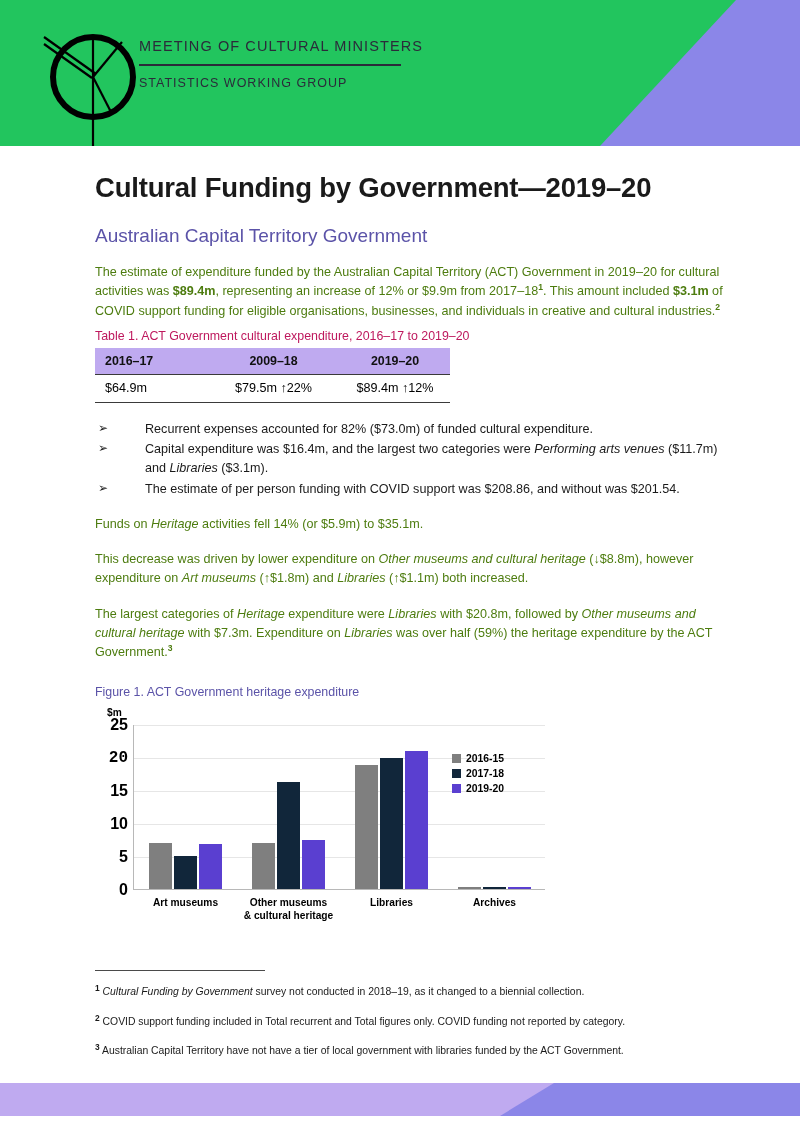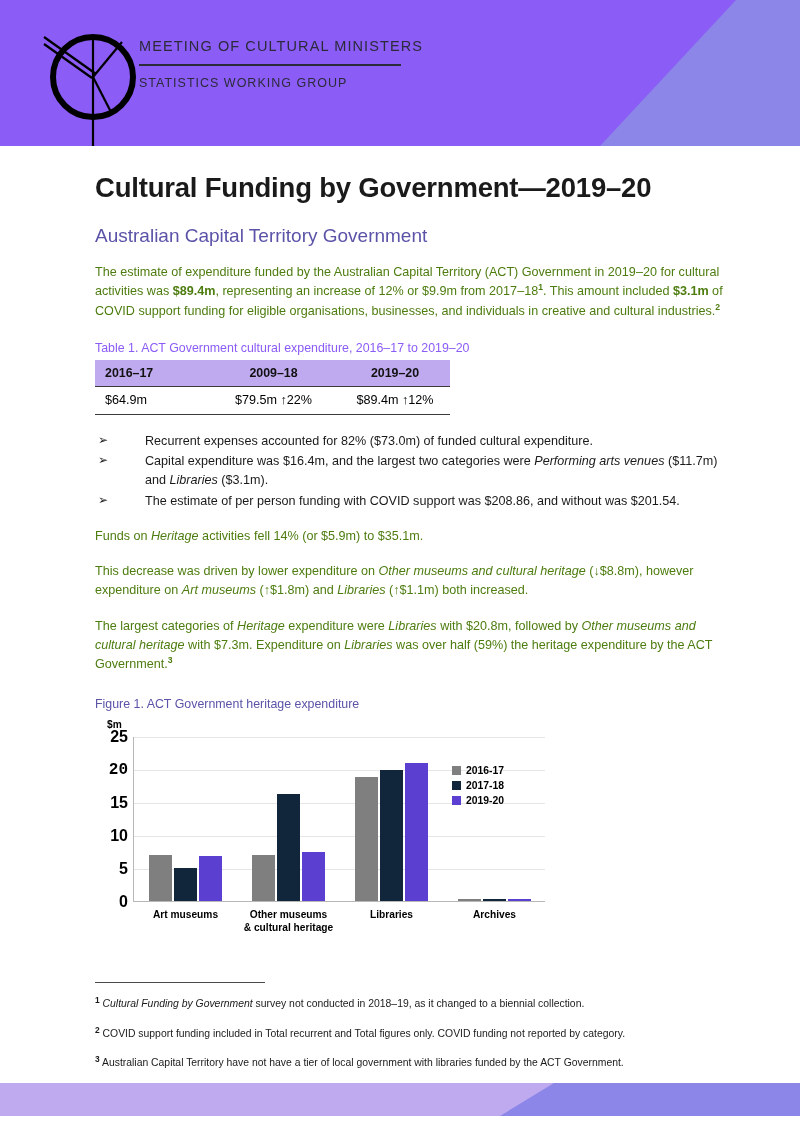--- a/index.html
+++ b/index.html
@@ -8,21 +8,21 @@
     background: #ffffff;
     font-family: "Liberation Sans", sans-serif;
     color: #000;
     overflow: hidden;
   }
   .page { position: relative; width: 800px; height: 1131px; background:#fff; }
 
   
   .header-band {
     position: absolute; left: 0; top: 0; width: 800px; height: 146px;
-    background: #8b5cf6;
+    background: #22c55e;
     overflow: hidden;
   }
   .header-diag {
     position: absolute; right: 0; top: 0; width: 200px; height: 146px;
     background: #8b86e8;
     clip-path: polygon(100% 0, 100% 100%, 0 100%, 68% 0);
   }
   .logo {
     position: absolute; left: 30px; top: 22px; width: 170px; height: 124px;
   }
@@ -58,21 +58,21 @@
   p.body {
     font-size: 12.6px; line-height: 1.53; color: #4d7c0f; margin-top: 16px;
     text-align: left;
   }
   .b { font-weight: 700; }
   .i { font-style: italic; }
   sup { font-size: 8.6px; vertical-align: super; line-height: 0; font-weight:700; }
 
   
   .table-caption {
-    font-size: 12.4px; color: #8b5cf6; margin-top: 20px; margin-bottom: 5px;
+    font-size: 12.4px; color: #be185d; margin-top: 8px; margin-bottom: 5px;
   }
   table.t1 { border-collapse: collapse; width: 355px; table-layout: fixed; }
   table.t1 th {
     background: #bfaaf0; color: #111; font-size: 12.4px; font-weight: 700;
     padding: 6px 0 6px 0; text-align: center;
     border-bottom: 1.4px solid #3a3a3a;
   }
   table.t1 th:first-child { text-align: left; padding-left: 10px; }
   table.t1 td {
     font-size: 12.6px; padding: 6px 0 7px 0; text-align: center;
@@ -289,21 +289,21 @@
               <div class="bar s1" title="2017-18: 0.3" style="height: 1.98px; background: rgb(17, 38, 58);"></div>
               <div class="bar s2" title="2019-20: 0.3" style="height: 1.98px; background: rgb(90, 63, 208);"></div>
               <div class="xlabel" style="left: -28.5px;">
                 <div>Archives</div>
               </div>
             </div>
           </div>
         <div class="legend" id="legend">
             <div>
               <span class="sw" style="background: rgb(127, 127, 127);"></span>
-              <span>2016-17</span>
+              <span>2016-15</span>
             </div>
             <div>
               <span class="sw" style="background: rgb(17, 38, 58);"></span>
               <span>2017-18</span>
             </div>
             <div>
               <span class="sw" style="background: rgb(90, 63, 208);"></span>
               <span>2019-20</span>
             </div>
           </div>

